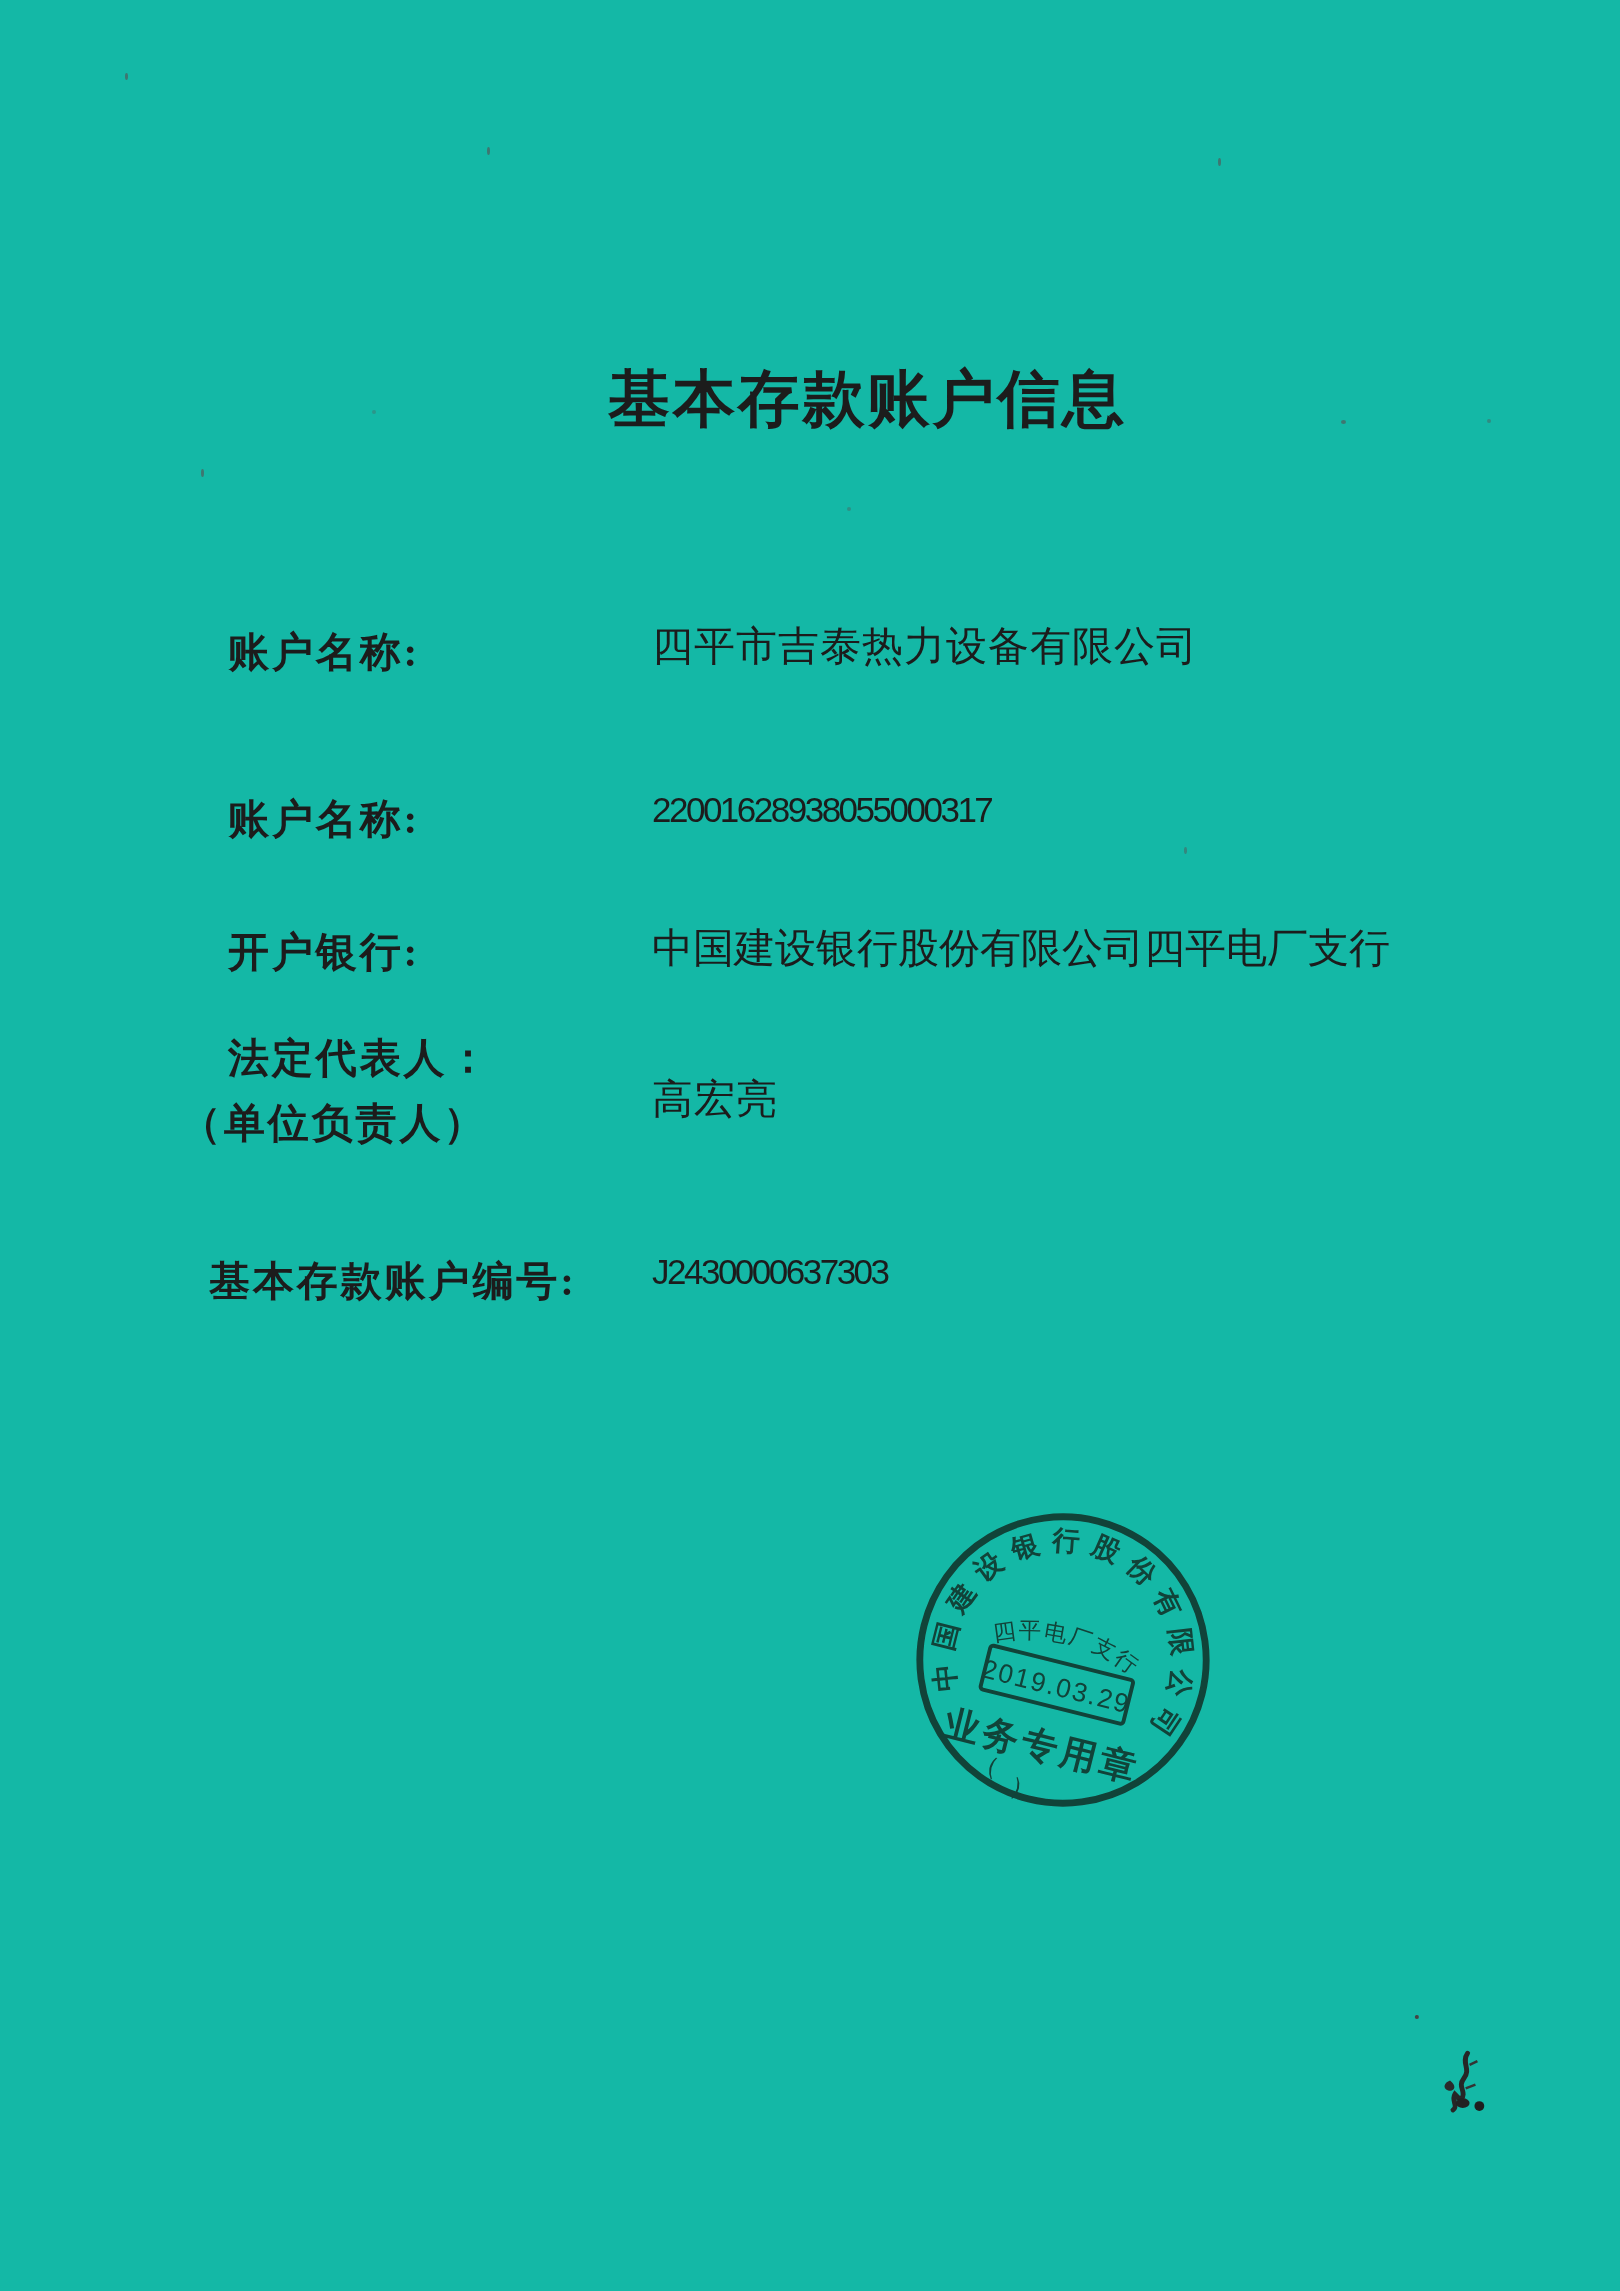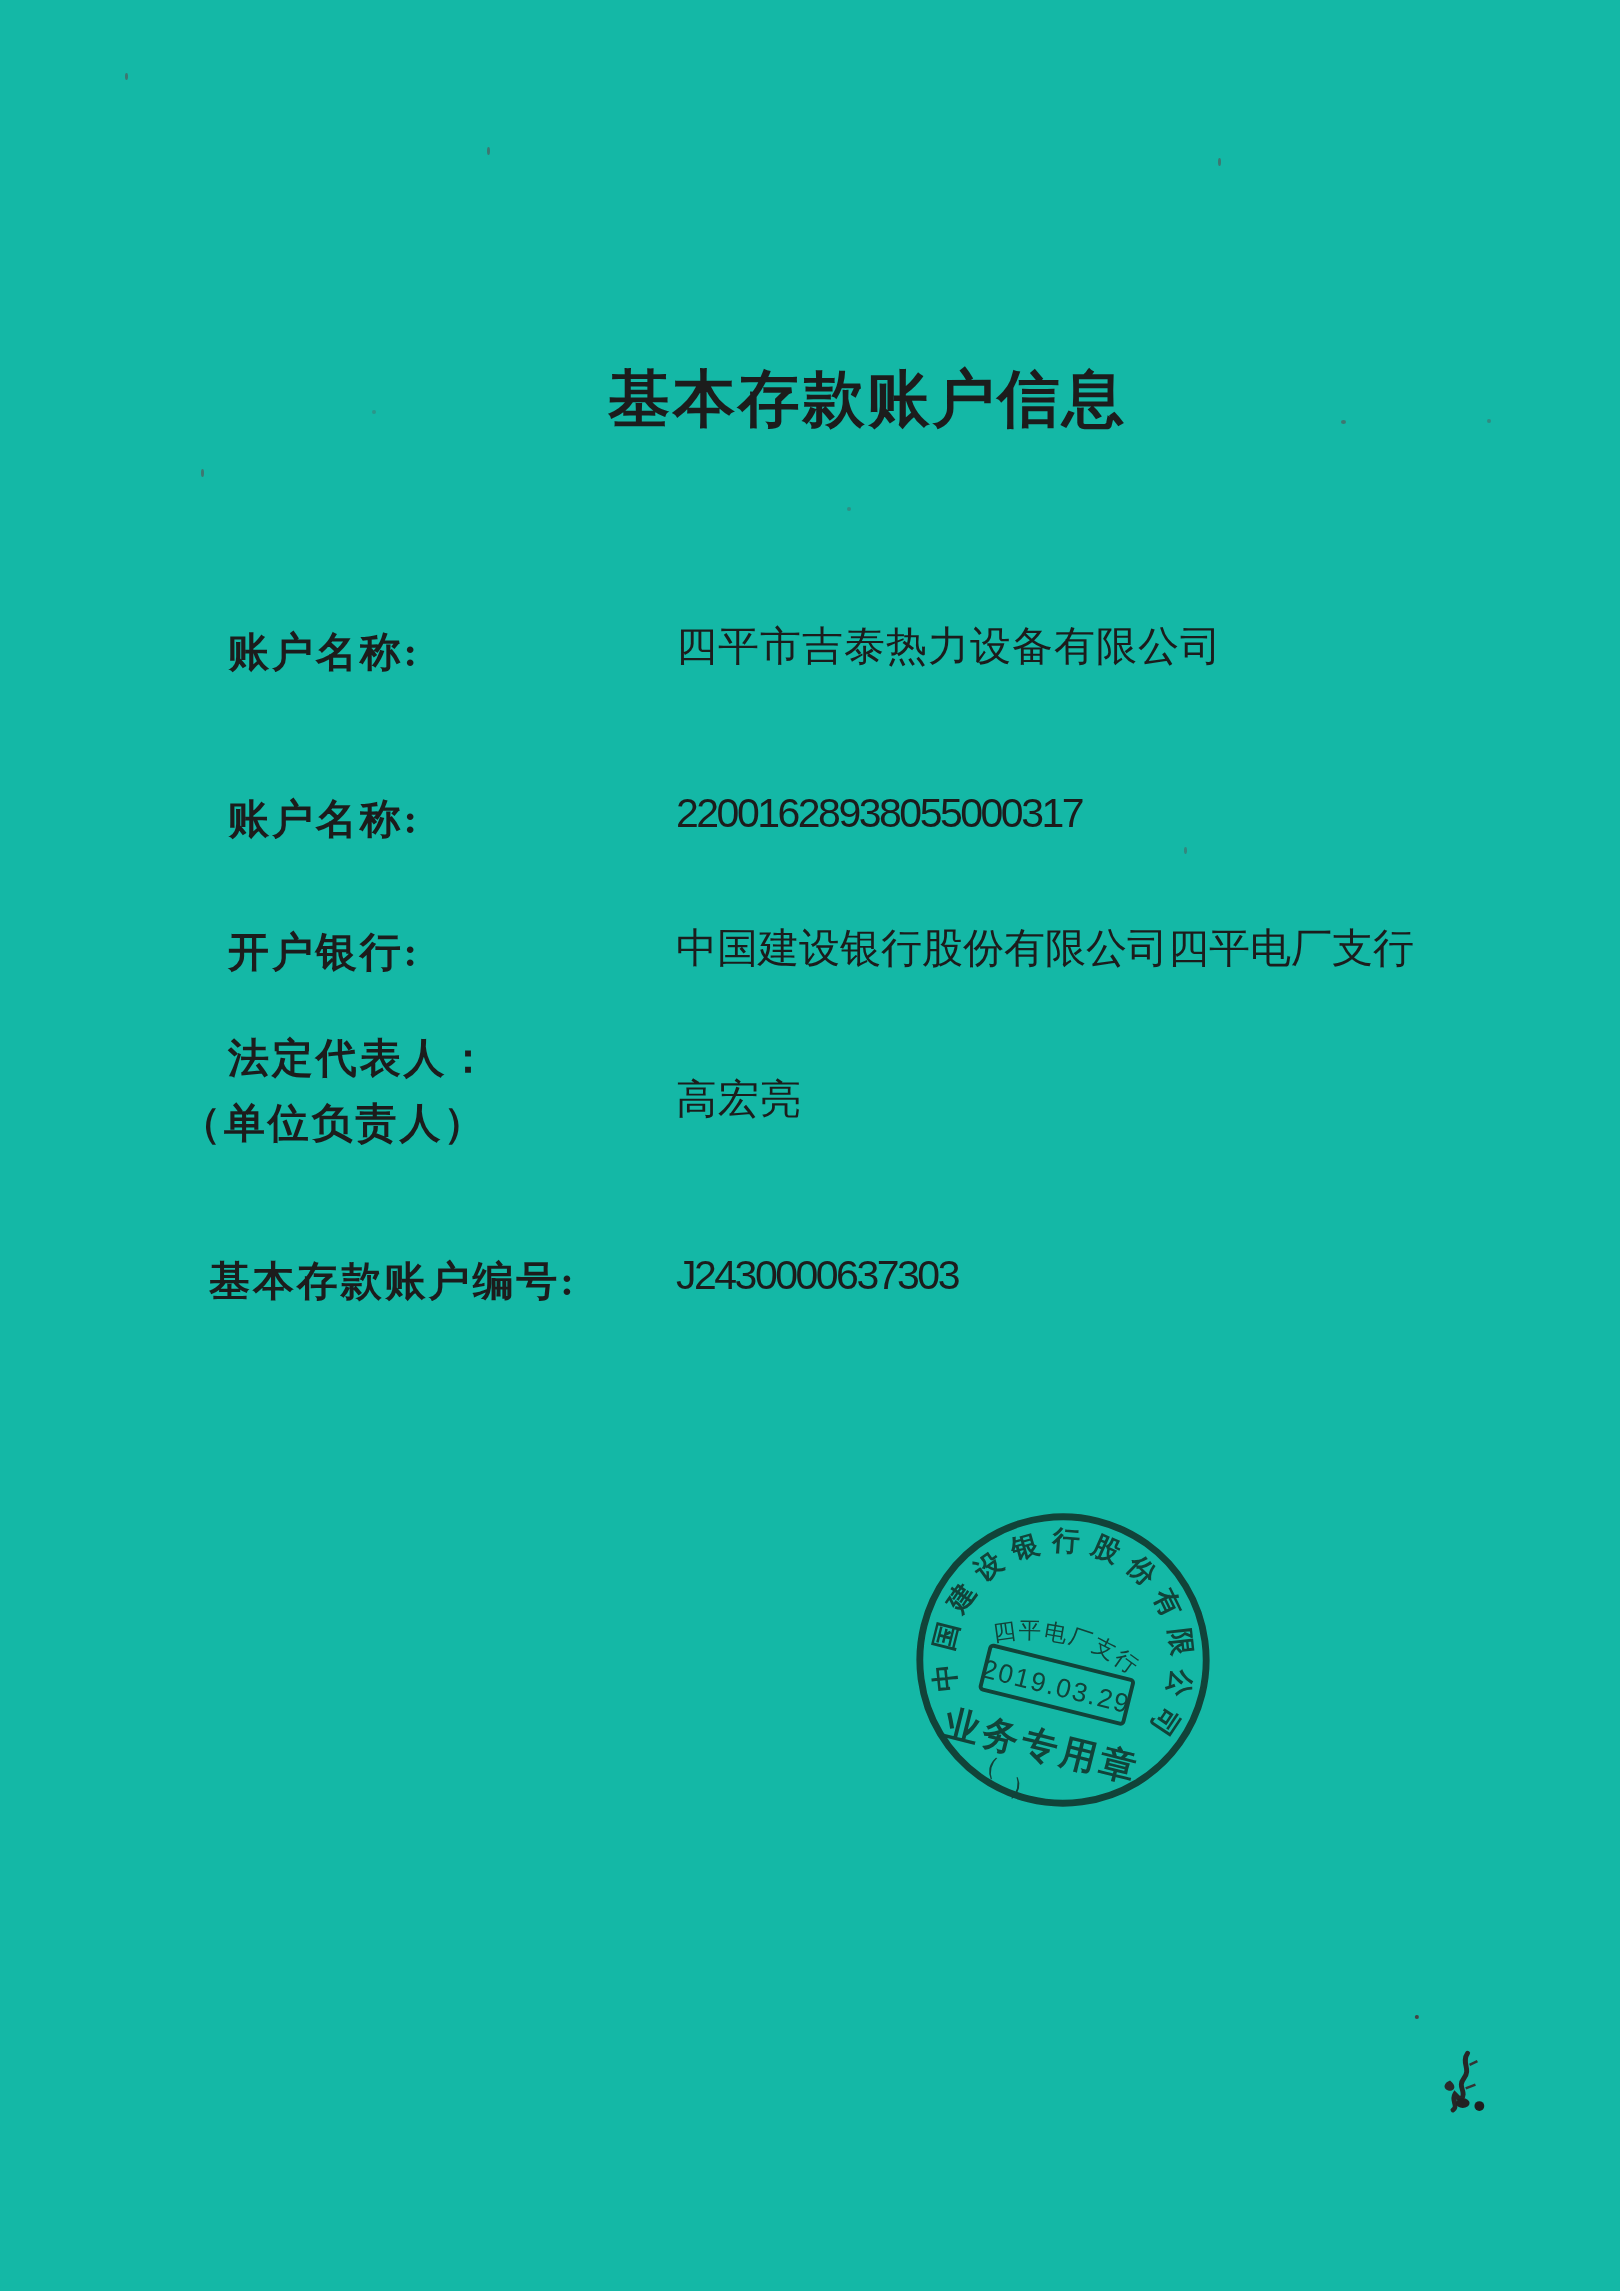--- a/index.html
+++ b/index.html
@@ -15,27 +15,27 @@
     position:absolute; left:608px; top:365px;
     font-size:62px; font-weight:bold; letter-spacing:2.9px;
     line-height:1.1; white-space:nowrap; margin:0;
   }
   .label {
     position:absolute; left:228px;
     font-size:41px; font-weight:bold; letter-spacing:2.9px;
     line-height:1.15; white-space:nowrap;
   }
   .value {
-    position:absolute; left:676px;
+    position:absolute; left:652px;
     font-size:41px; letter-spacing:1px;
     line-height:1.15; white-space:nowrap;
   }
   .num {
     font-family:"Liberation Sans","DejaVu Sans",sans-serif;
-    font-size:41px; letter-spacing:-2.5px; font-weight:normal;
+    font-size:35px; letter-spacing:-2.5px; font-weight:normal;
   }
   .label-l1 { top:1035px;text-align:center; }
   .label-l2 { top:1100px; left:180px; }
   .date-row {
     position:absolute; left:931px; top:1728px;
     display:flex; align-items:baseline; z-index:1;
     white-space:nowrap;
   }
   .date-num {
     font-family:"Liberation Sans","DejaVu Sans",sans-serif;

